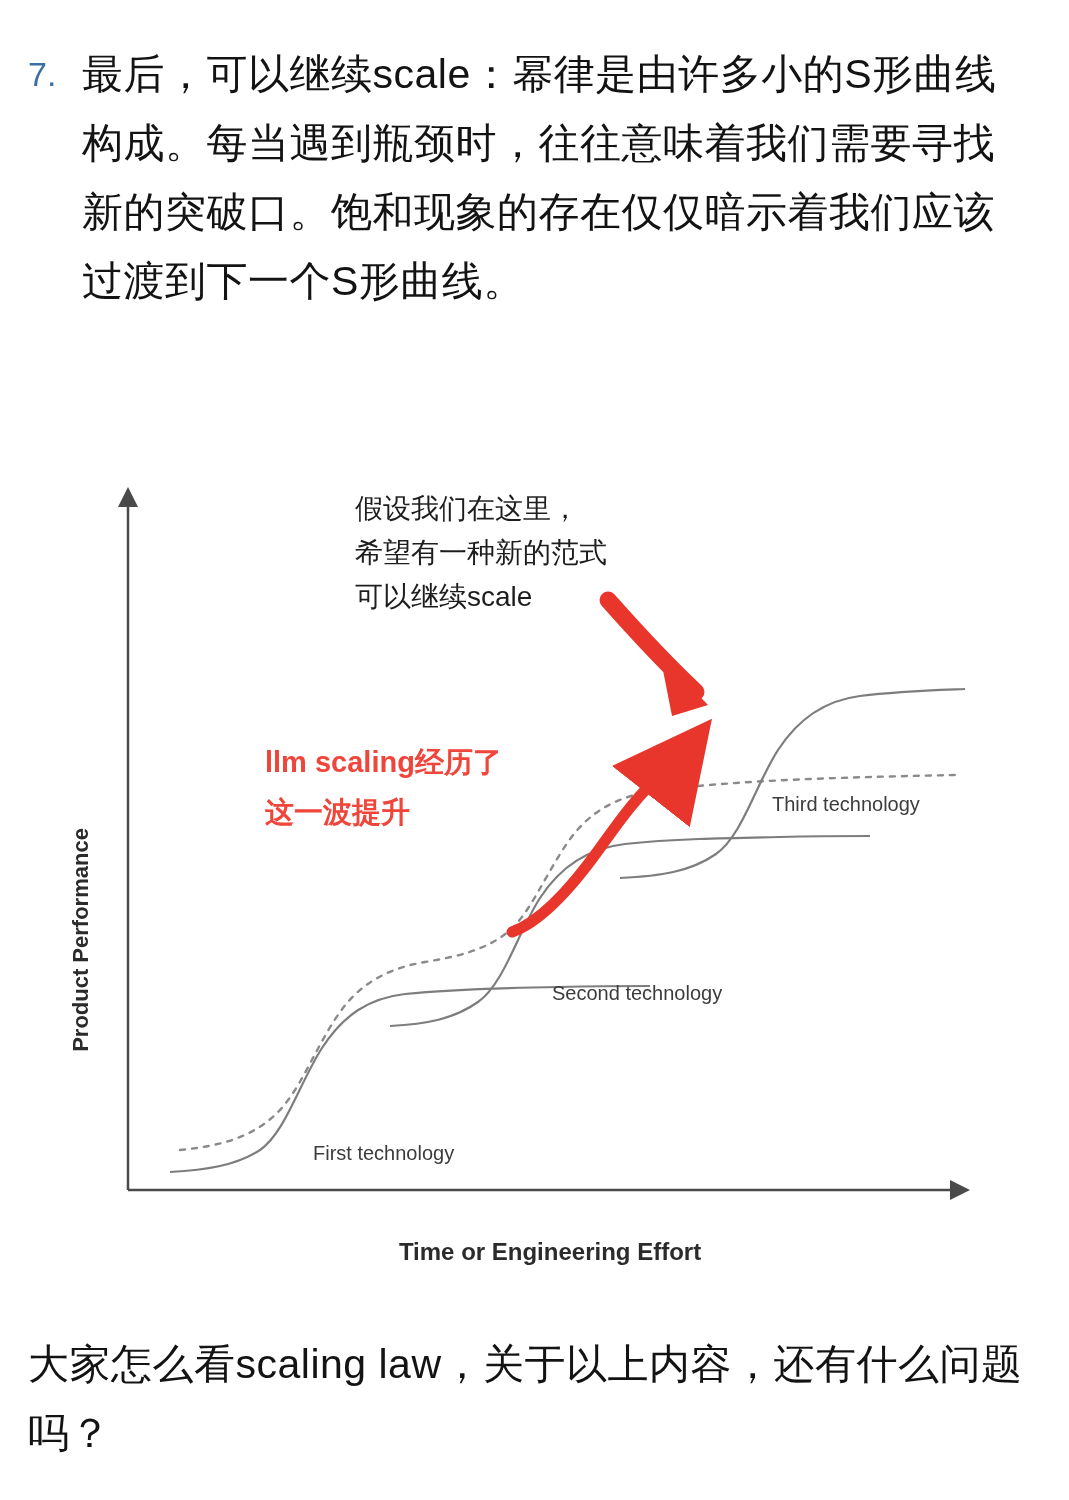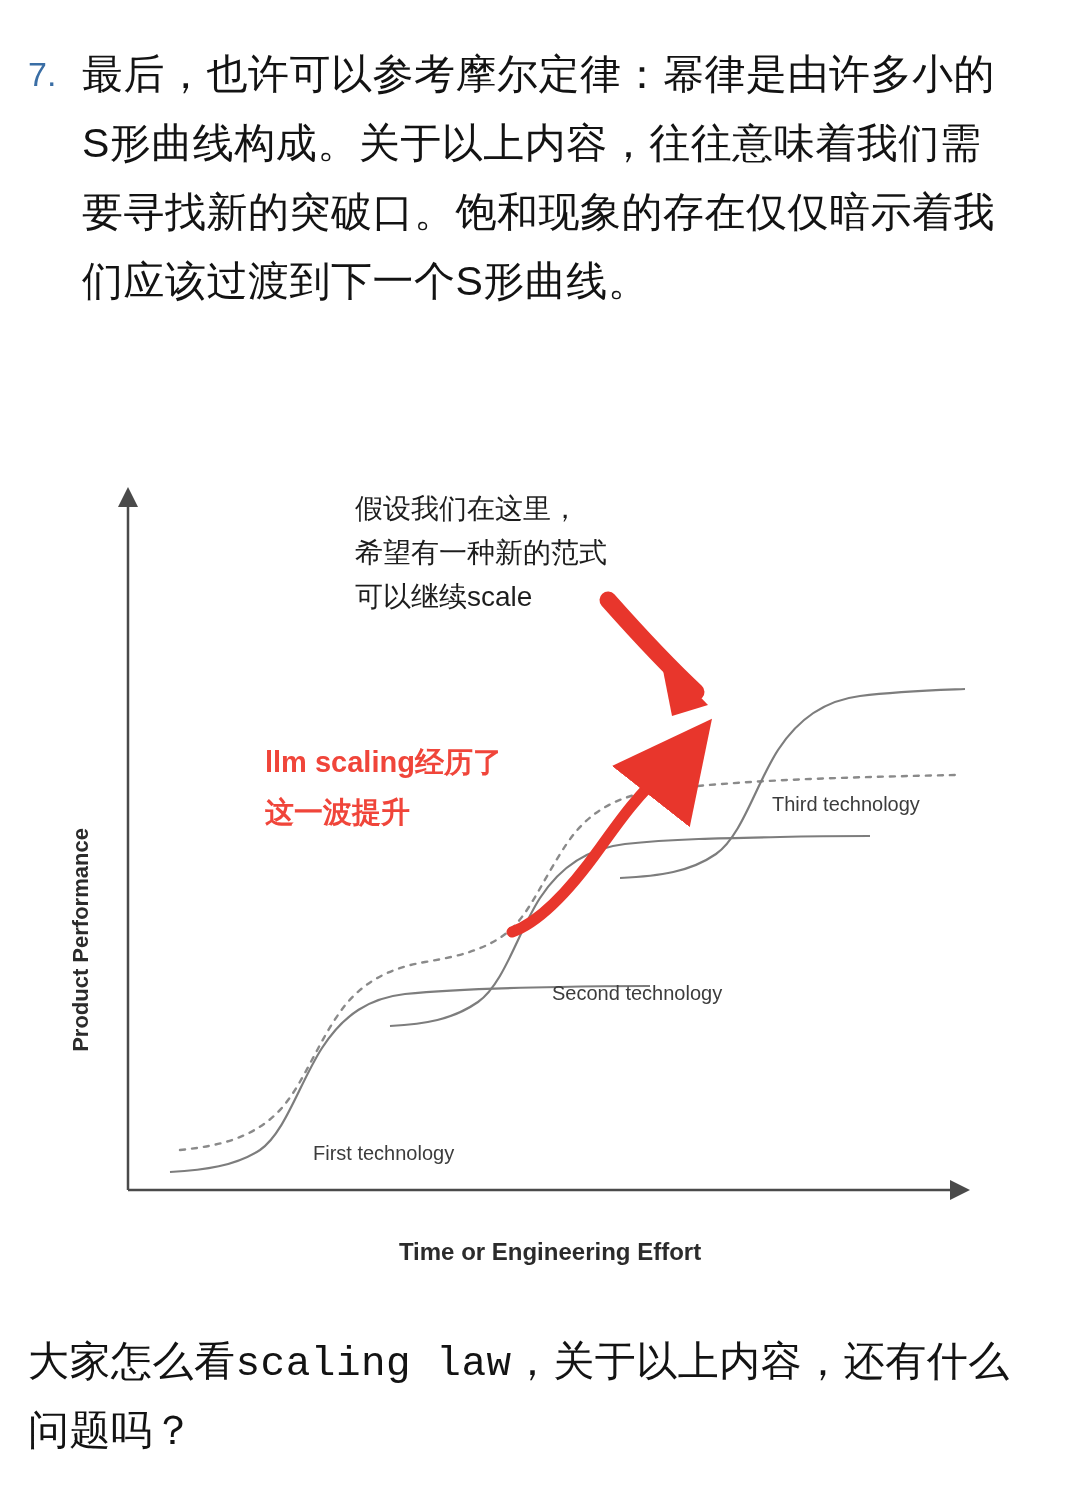--- a/index.html
+++ b/index.html
@@ -58,21 +58,20 @@
   
   .bottom-text {
     position: absolute;
     left: 28px;
     top: 1330px;
     width: 1010px;
     font-size: 41px;
     line-height: 69px;
     color: #131313;
     letter-spacing: 0.5px;
-    font-family: Liberation Mono, monospace;
   }
 
   .axis-label {
     font-family: "Liberation Sans", sans-serif;
     font-weight: bold;
     fill: #2b2b2b;
   }
   .tech-label {
     font-family: "Liberation Sans", sans-serif;
     fill: #3c3c3c;
@@ -88,21 +87,21 @@
     fill: #f0453a;
     font-size: 29px;
     font-weight: bold;
   }
 </style>
 </head>
 <body>
 
 <div class="para-block">
   <div class="para-num">7.</div>
-  <div class="para-text">最后，也许可以参考摩尔定律：幂律是由许多小的S形曲线构成。关于以上内容，往往意味着我们需要寻找新的突破口。饱和现象的存在仅仅暗示着我们应该过渡到下一个S形曲线。</div>
+  <div class="para-text">最后，可以继续scale：幂律是由许多小的S形曲线构成。每当遇到瓶颈时，往往意味着我们需要寻找新的突破口。饱和现象的存在仅仅暗示着我们应该过渡到下一个S形曲线。</div>
 </div>
 
 <div class="figure">
   <svg width="960" height="820" viewBox="0 0 960 820" xmlns="http://www.w3.org/2000/svg">
     <defs>
       <marker id="axarrow" markerWidth="10" markerHeight="10" refX="6" refY="4" orient="auto">
         <path d="M0,0 L8,4 L0,8 z" fill="#4a4a4a"></path>
       </marker>
       <marker id="redarrow" markerWidth="9" markerHeight="9" refX="4" refY="4.5" orient="auto">
         <path d="M0,0 L9,4.5 L0,9 z" fill="#e8362c"></path>

